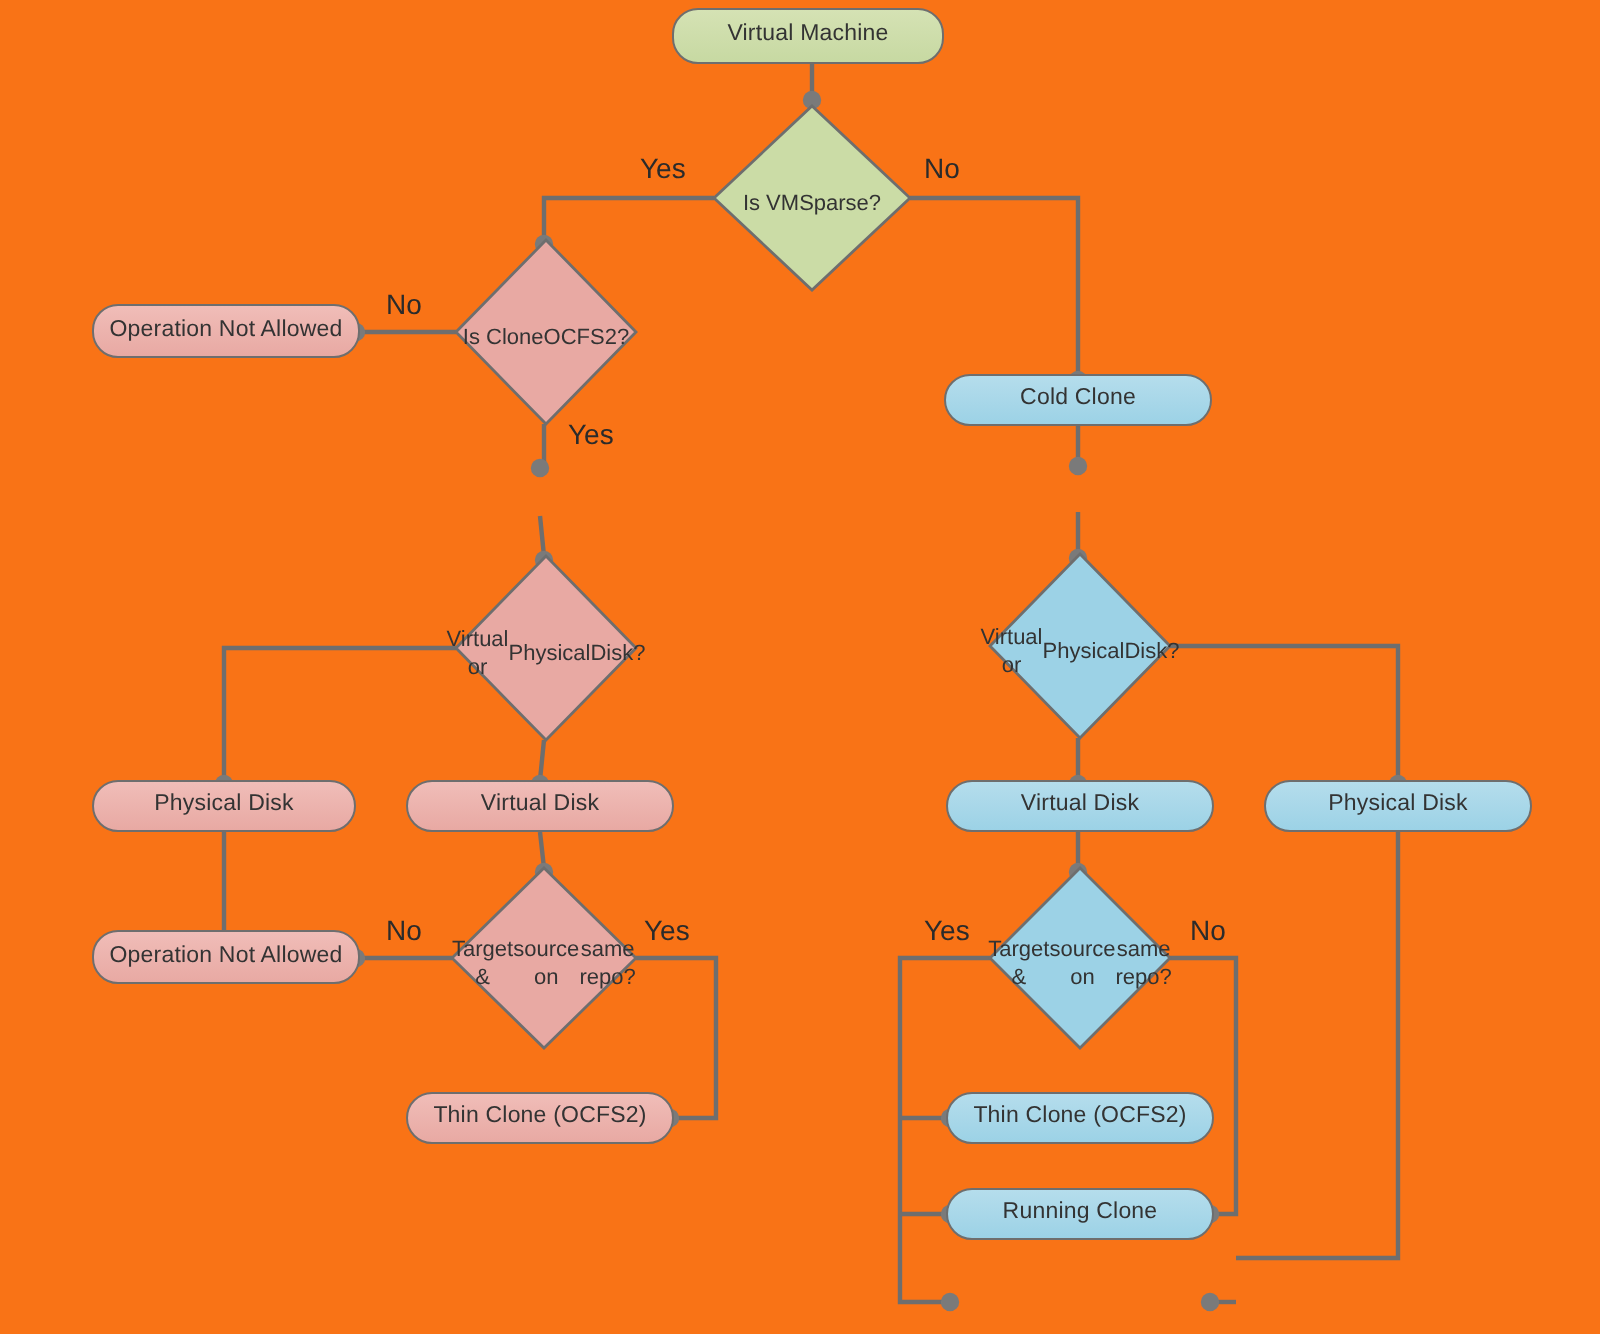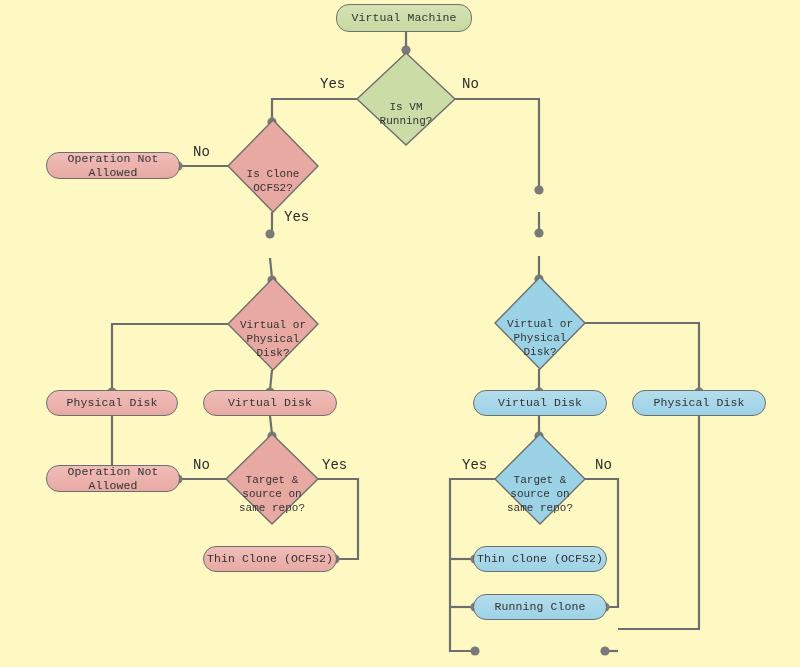--- a/index.html
+++ b/index.html
@@ -1,28 +1,28 @@
 <!DOCTYPE html>
 <html><head>
 <meta charset="utf-8">
 <style>
   html,body{margin:0;padding:0;background:#ffffff;}
-  #canvas{position:relative;width:800px;height:667px;background:#fef9c3;
-          font-family:Liberation Mono, monospace;overflow:hidden;}
+  #canvas{position:relative;width:800px;height:667px;background:#f97316;
+          font-family:Liberation Sans, sans-serif;overflow:hidden;}
   svg#wires{position:absolute;left:0;top:0;width:800px;height:667px;}
   .node{position:absolute;box-sizing:border-box;display:flex;align-items:center;
         justify-content:center;text-align:center;color:#333333;
         font-size:11.5px;line-height:1.15;letter-spacing:.1px;}
   .box{border:1px solid #6e6e6e;border-radius:13px;}
   .box.green{background:linear-gradient(180deg,#d5e2b4 0%,#c7d9a2 100%);}
   .box.red{background:linear-gradient(180deg,#f0bdb8 0%,#e8a9a3 100%);}
   .box.blue{background:linear-gradient(180deg,#b5ddec 0%,#9cd2e6 100%);}
   .diamond{position:absolute;}
-  .diamond .dlabel{position:absolute;left:0;top:16px;width:100%;height:100%;
-        display:flex;flex-direction:column;align-items:center;justify-content:center;
+  .diamond .dlabel{position:absolute;left:0;top:4px;width:100%;height:100%;
+        display:flex;align-items:center;justify-content:center;
         text-align:center;color:#333;font-size:11px;line-height:1.25;}
   .edgelabel{position:absolute;color:#2b2b2b;font-size:14px;}
 </style>
 </head>
 <body>
 
 <div id="canvas">
 
   <svg id="wires" viewBox="0 0 800 667" xmlns="http://www.w3.org/2000/svg">
     <g fill="none" stroke="#6e6e6e" stroke-width="2.2" stroke-linecap="butt">
@@ -107,21 +107,21 @@
     </g>
   </svg>
 
   <div class="node box green" style="left:336px;top:4px;width:136px;height:28px;">
     <span>Virtual Machine</span>
   </div>
 
   <div class="diamond" style="left:357px;top:53px;width:98px;height:92px;">
     <div class="dlabel">
       <span>Is VM</span>
-      <span>Running?</span>
+      <span>Sparse?</span>
     </div>
   </div>
 
   <div class="edgelabel" style="left:320px;top:76px;">Yes</div>
   <div class="edgelabel" style="left:462px;top:76px;">No</div>
 
   <div class="diamond" style="left:228px;top:120px;width:90px;height:92px;">
     <div class="dlabel">
       <span>Is Clone</span>
       <span>OCFS2?</span>
@@ -164,20 +164,23 @@
     </div>
   </div>
 
   <div class="edgelabel" style="left:193px;top:457px;">No</div>
   <div class="edgelabel" style="left:322px;top:457px;">Yes</div>
 
   <div class="node box red" style="left:203px;top:546px;width:134px;height:26px;">
     <span>Thin Clone (OCFS2)</span>
   </div>
 
+  <div class="node box blue" style="left:472px;top:187px;width:134px;height:26px;">
+    <span>Cold Clone</span>
+  </div>
 
 
   <div class="diamond" style="left:495px;top:277px;width:90px;height:92px;">
     <div class="dlabel">
       <span>Virtual or</span>
       <span>Physical</span>
       <span>Disk?</span>
     </div>
   </div>
 

